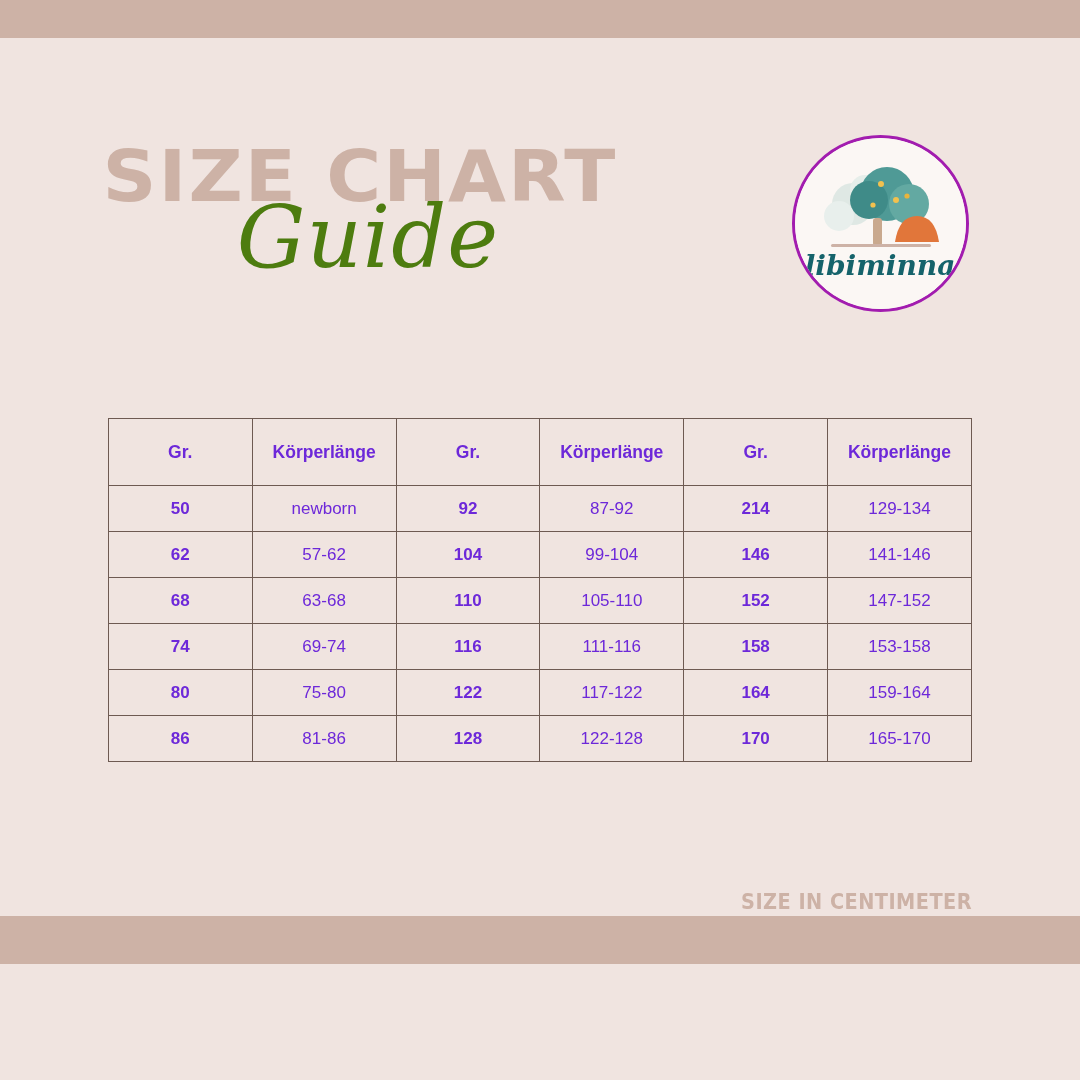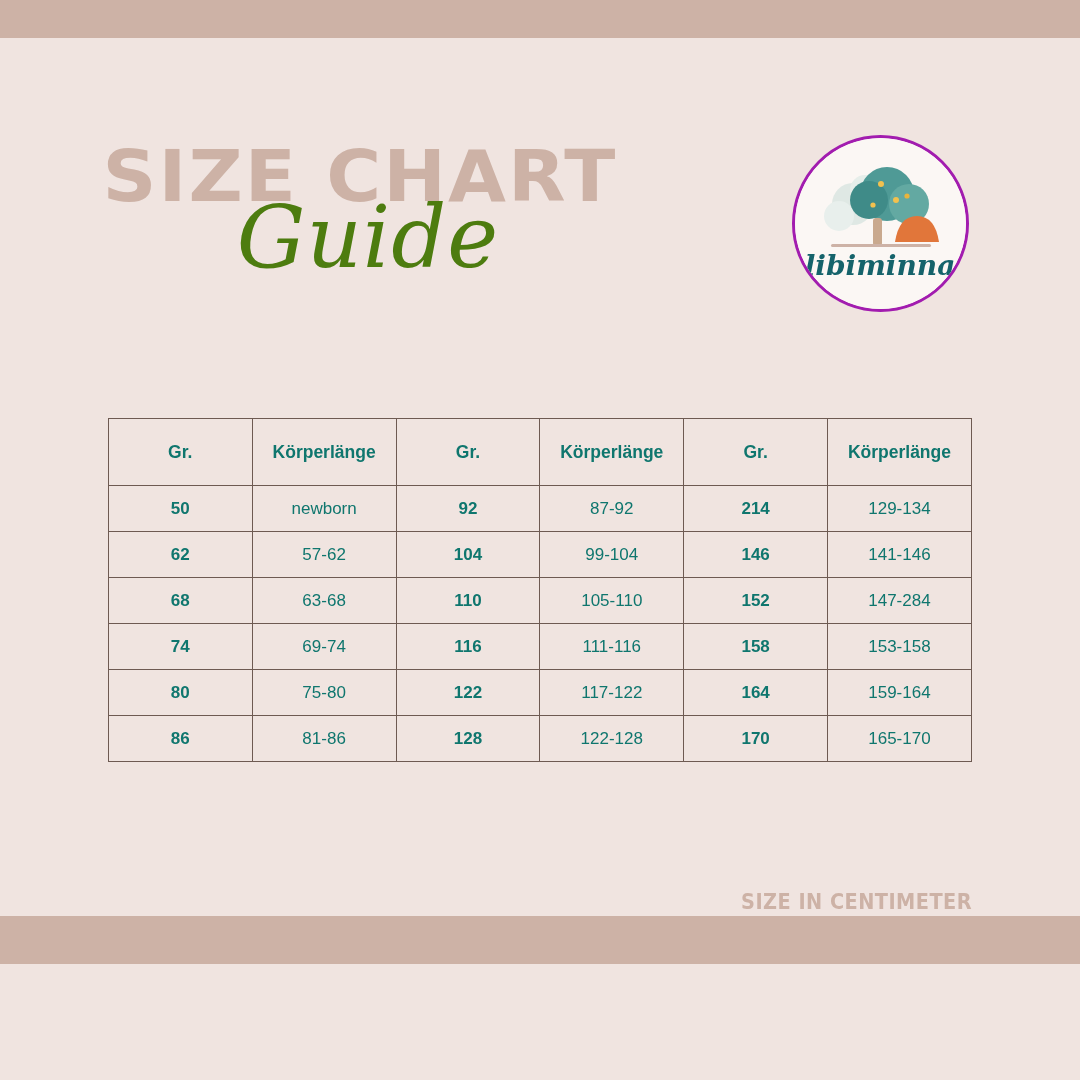--- a/index.html
+++ b/index.html
@@ -86,21 +86,21 @@
   }
   table.size-table {
     border-collapse: collapse;
     width: 864px;
     background: transparent;
   }
   table.size-table th,
   table.size-table td {
     border: 1px solid #6e5a52;
     text-align: center;
-    color: #0f766e;
+    color: #6d28d9;
     font-size: 17px;
     height: 45px;
     padding: 0 20px;
     font-family: "Liberation Sans", sans-serif;
   }
   table.size-table th {
     font-weight: bold;
     font-size: 17.5px;
     height: 66px;
   }
@@ -200,21 +200,21 @@
           <td>99-104</td>
           <td class="gr">146</td>
           <td>141-146</td>
         </tr>
         <tr>
           <td class="gr">68</td>
           <td>63-68</td>
           <td class="gr">110</td>
           <td>105-110</td>
           <td class="gr">152</td>
-          <td>147-284</td>
+          <td>147-152</td>
         </tr>
         <tr>
           <td class="gr">74</td>
           <td>69-74</td>
           <td class="gr">116</td>
           <td>111-116</td>
           <td class="gr">158</td>
           <td>153-158</td>
         </tr>
         <tr>

